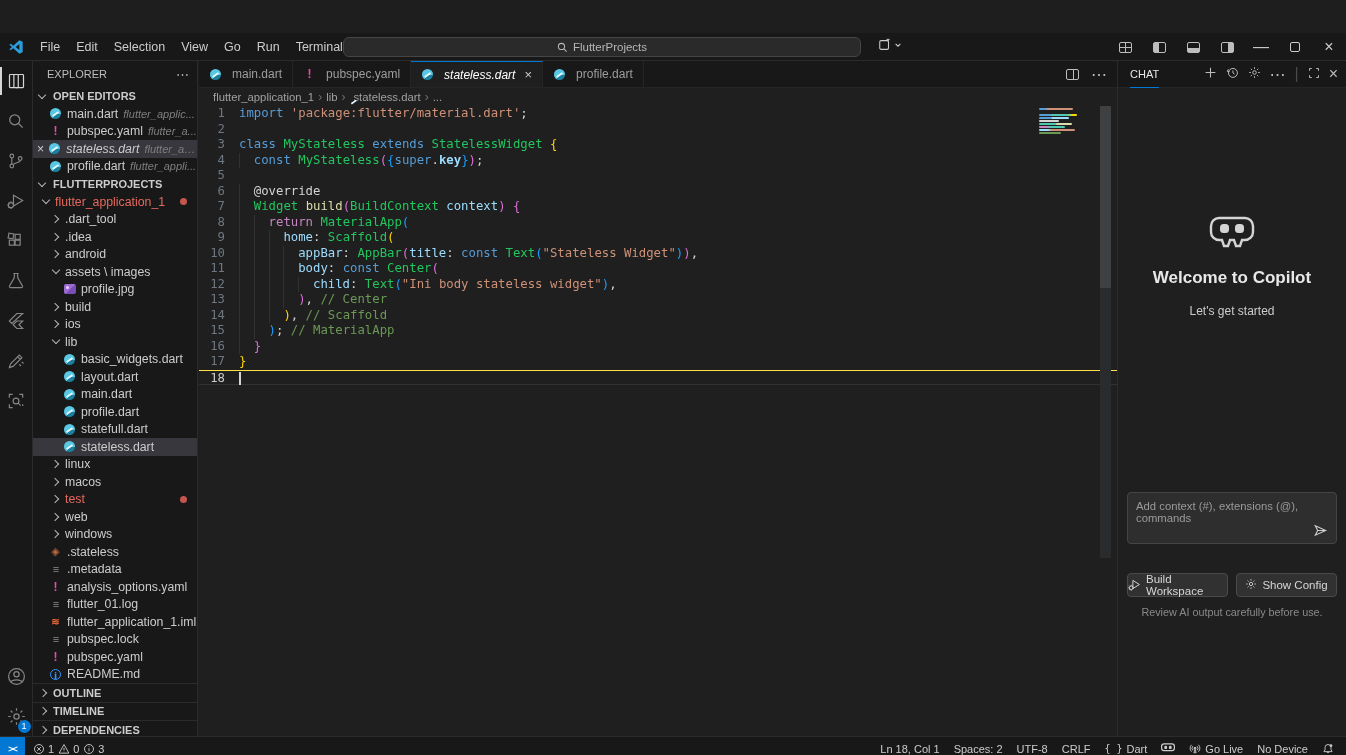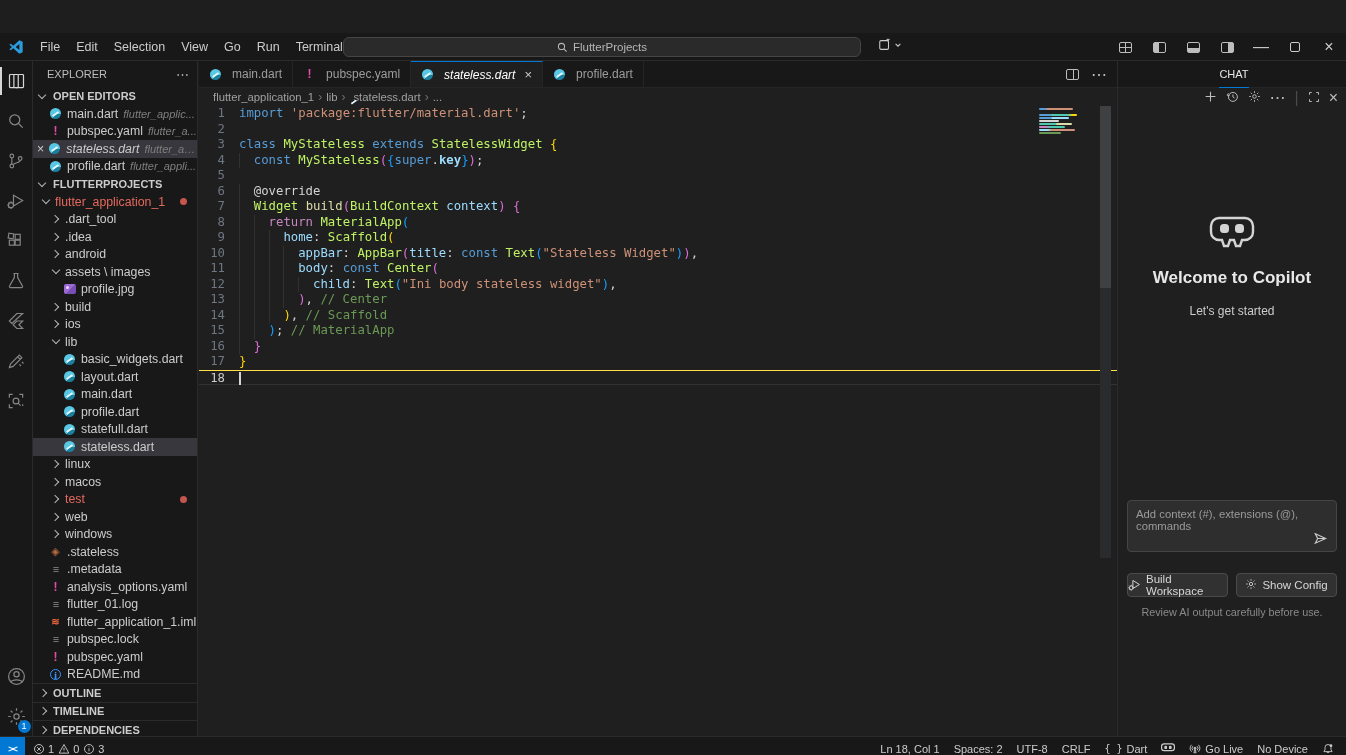--- a/index.html
+++ b/index.html
@@ -84,39 +84,39 @@
   #breadcrumb .sep { color:#6f6f6f; font-size:12px; }
   #breadcrumb .bc-dart { transform:scale(.85); }
   #codewrap { position:relative; height:630px; overflow:hidden; font-family:"DejaVu Sans Mono",monospace; }
   .cl { display:flex; height:15.5px; line-height:15.5px; font-size:12.3px; white-space:pre; }
   .cl .num { width:40px; flex:none; text-align:right; padding-right:14px; color:#6e7681; }
   .cl.cur .num { color:#cccccc; }
   .cl.cur { border-top:1px solid #fde047; border-bottom:1px solid #323232; }
   .cl .lc { flex:1; }
   .g { display:inline-block; width:2ch; background:linear-gradient(#313131,#313131) left top/1px 100% no-repeat; }
   .caret { display:inline-block; width:1.5px; height:13px; background:#d4d4d4; vertical-align:middle; }
-  .tk-kw{color:#569CD6} .tk-ctrl{color:#C586C0} .tk-type{color:#bef264} .tk-fn{color:#DCDCAA}
+  .tk-kw{color:#569CD6} .tk-ctrl{color:#C586C0} .tk-type{color:#22c55e} .tk-fn{color:#DCDCAA}
   .tk-prop{color:#9CDCFE} .tk-propb{color:#9CDCFE;font-weight:bold} .tk-str{color:#CE9178}
   .tk-cmt{color:#6A9955} .tk-pln{color:#D4D4D4} .tk-b1{color:#ffd602} .tk-b2{color:#da70d6} .tk-b3{color:#179fff}
   #minimap { position:absolute; left:840px; top:2px; width:42px; height:30px; }
   #minimap div { height:2px; margin-bottom:1px; border-radius:1px; }
   #sb-slider { position:absolute; right:6px; top:0; width:11px; height:182px; background:#3f4042; }
   #sb-track  { position:absolute; right:6px; top:182px; width:11px; height:270px; background:#2a2b2d; }
 
   
   #chat { position:absolute; left:1117px; top:28px; width:229px; height:675px; background:#1f1f1f; border-left:1px solid #2b2b2b; }
-  #chat-head { height:27px; display:flex; align-items:center; padding:0 8px 0 12px; border-bottom:1px solid #252525; background:#181818;flex-direction:column; }
+  #chat-head { height:27px; display:flex; align-items:center; padding:0 8px 0 12px; border-bottom:1px solid #252525; background:#181818; }
   #chat-tab { font-size:11px; color:#e7e7e7; height:27px; line-height:27px; border-bottom:1px solid #0078d4; }
   #chat-icons { margin-left:auto; display:flex; align-items:center; gap:9px; color:#bdbdbd; }
   #chat-icons svg { stroke:#bdbdbd; }
   #chat-body { position:relative; height:648px; }
   #copilot-logo { display:block; margin:128px auto 0; }
   #chat-title { text-align:center; color:#e8e8e8; font-size:17px; font-weight:bold; margin-top:18px; }
   #chat-sub { text-align:center; color:#cccccc; font-size:12px; margin-top:16px; }
-  #chat-input { position:absolute; left:9px; right:9px; top:284px; height:52px; background:#2e2e2e;
+  #chat-input { position:absolute; left:9px; right:9px; top:276px; height:52px; background:#2e2e2e;
     border:1px solid #454545; border-radius:4px; padding:7px 8px; }
   #chat-input .ph { color:#9a9a9a; font-size:11.3px; }
   #send-ico { position:absolute; right:8px; bottom:5px; }
   #chat-btns { position:absolute; left:9px; right:9px; top:357px; display:flex; gap:8px; }
   .chat-btn { flex:1; height:24px; background:#313131; border:1px solid #4a4a4a; border-radius:4px;
     display:flex; align-items:center; justify-content:center; gap:5px; color:#d6d6d6; font-size:11.5px; }
   #chat-note { position:absolute; left:0; right:0; top:390px; text-align:center; color:#8a8a8a; font-size:10.8px; }
 
   
   #statusbar { position:absolute; left:0; top:703px; width:1346px; height:24px; background:#181818;

